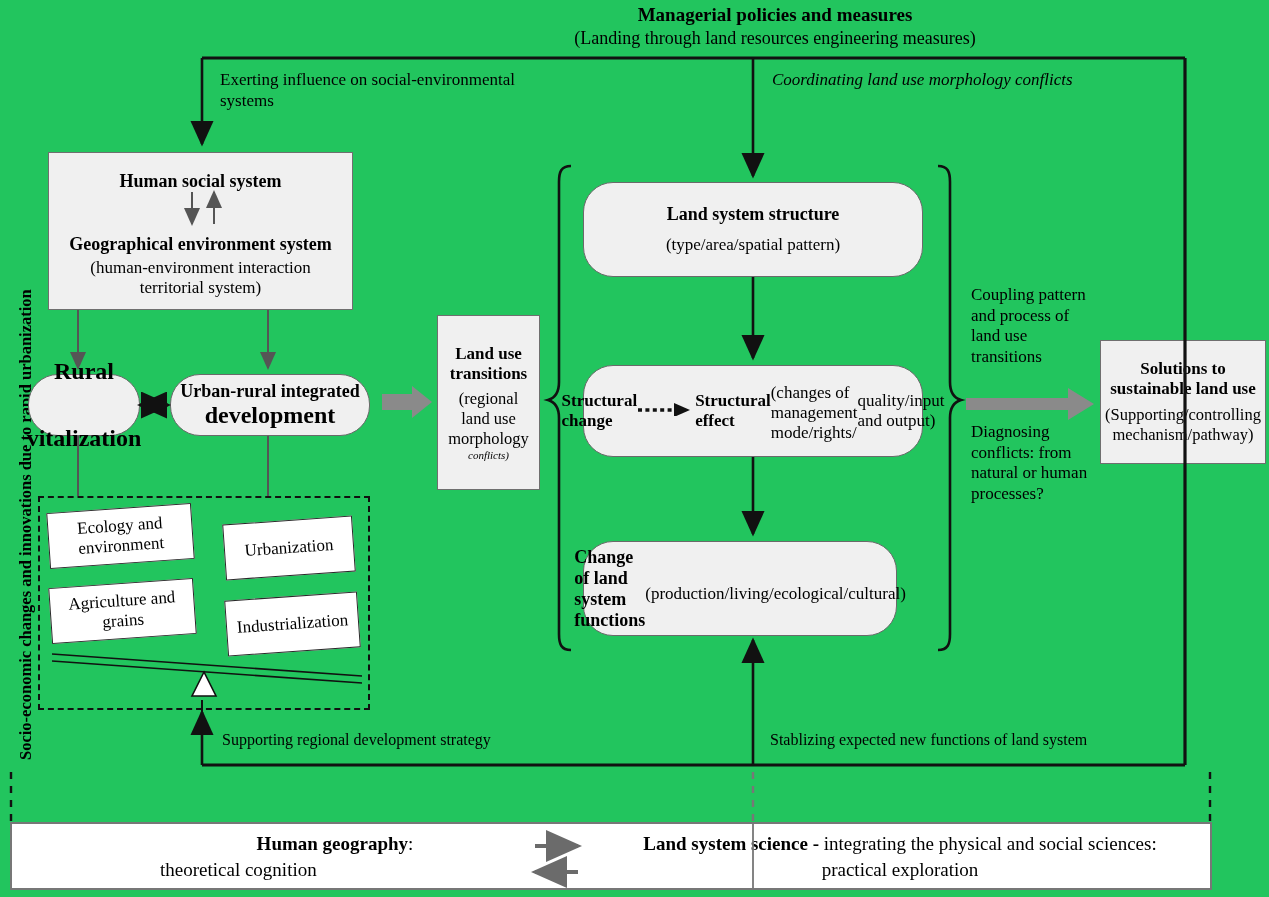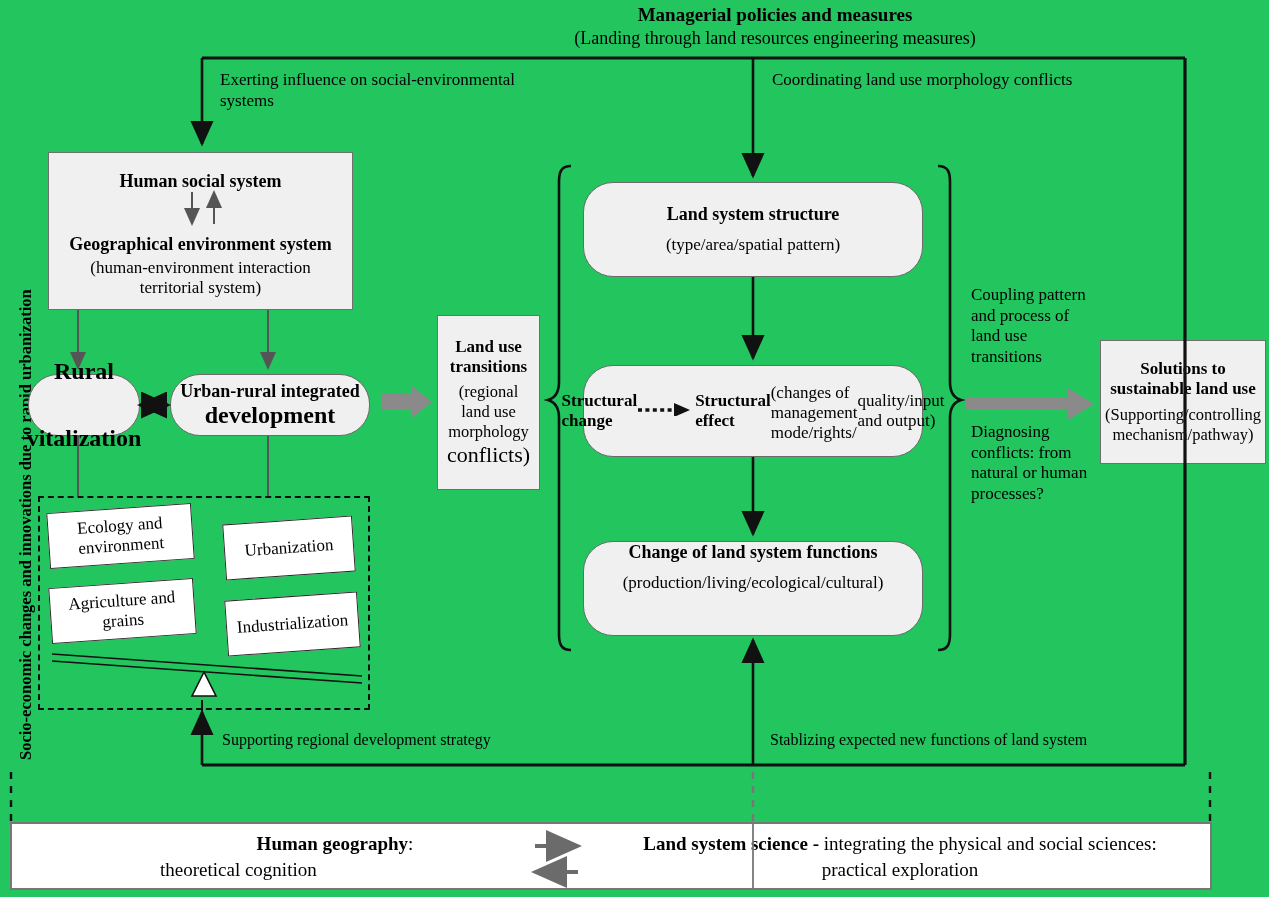--- a/index.html
+++ b/index.html
@@ -27,21 +27,21 @@
 <body>
 
 <div id="stage">
 
   <div class="txt ttl" style="left:395px;top:3px;width:760px;font-size:19px;">Managerial policies and measures</div>
   <div class="txt sub" style="left:395px;top:28px;width:760px;font-size:18px;">(Landing through land resources engineering measures)</div>
 
   <div class="vert lbl" style="left:16px;top:760px;transform:rotate(-90deg);font-size:16.5px;">Socio-economic changes and innovations due to rapid urbanization</div>
 
   <div class="txt" style="left:220px;top:70px;width:330px;font-size:17px;">Exerting influence on social-environmental systems</div>
-  <div class="txt" style="left:772px;top:70px;width:420px;font-size:17px;">Coordinating land use morphology conflicts</div>
+  <div class="txt" style="left:772px;top:70px;width:420px;font-size:17px;font-style:italic;">Coordinating land use morphology conflicts</div>
   <div class="txt" style="left:222px;top:730px;width:360px;font-size:16px;">Supporting regional development strategy</div>
   <div class="txt" style="left:770px;top:730px;width:420px;font-size:16px;">Stablizing expected new functions of land system</div>
 
   <div class="boxGrey" style="left:48px;top:152px;width:305px;height:158px;">
     <div class="bold" style="font-size:18px;margin-top:6px;text-align:center;">Human social system</div>
     <div style="height:42px;"></div>
     <div class="bold" style="font-size:18px;">Geographical environment system</div>
     <div style="font-size:17px;margin-top:3px;">(human-environment interaction</div>
     <div style="font-size:17px;">territorial system)</div>
   </div>
@@ -72,21 +72,21 @@
   <div class="plainbox" style="left:226px;top:596px;width:133px;height:56px;transform:rotate(-4deg);font-size:17px;padding:0 6px;">
     <span>Industrialization</span>
   </div>
 
   <div class="boxGrey" style="left:437px;top:315px;width:103px;height:175px;">
     <div class="bold" style="font-size:17px;">Land use</div>
     <div class="bold" style="font-size:17px;">transitions</div>
     <div style="font-size:16.5px;margin-top:5px;">(regional</div>
     <div style="font-size:16.5px;">land use</div>
     <div style="font-size:16.5px;">morphology</div>
-    <div style="font-size:22px;">conflicts)</div>
+    <div style="font-size:11px;font-style:italic;">conflicts)</div>
   </div>
 
   <div class="rounded" style="position:absolute;left:583px;top:182px;width:340px;height:95px;border-radius:30px;
               display:flex;flex-direction:column;align-items:center;justify-content:center;box-sizing:border-box;">
     <div class="bold" style="font-size:18px;">Land system structure</div>
     <div style="font-size:17px;margin-top:10px;">(type/area/spatial pattern)</div>
   </div>
 
   <div class="rounded" style="position:absolute;left:583px;top:365px;width:340px;height:92px;border-radius:30px;
               display:flex;align-items:center;justify-content:center;box-sizing:border-box;">
@@ -97,22 +97,22 @@
           <line x1="0" y1="8" x2="38" y2="8" stroke="#111" stroke-width="3.4" stroke-dasharray="4,3.4"></line>
           <polygon points="36,1 52,8 36,15" fill="#111"></polygon>
         </svg>
       </span>
       <span class="bold" style="font-size:17px;">Structural effect</span>
     </div>
     <div style="font-size:17px;margin-top:3px;">(changes of management mode/rights/</div>
     <div style="font-size:17px;">quality/input and output)</div>
   </div>
 
-  <div class="rounded" style="position:absolute;left:583px;top:541px;width:340px;height:95px;border-radius:30px;
-              display:flex;flex-direction:column;align-items:center;justify-content:flex-start;box-sizing:border-box;">
+  <div class="rounded" style="position:absolute;left:583px;top:541px;width:314px;height:95px;border-radius:30px;
+              display:flex;flex-direction:row;align-items:center;justify-content:center;box-sizing:border-box;">
     <div class="bold" style="font-size:18px;">Change of land system functions</div>
     <div style="font-size:17px;margin-top:10px;">(production/living/ecological/cultural)</div>
   </div>
 
   <div class="txt" style="left:971px;top:285px;width:122px;font-size:17px;">Coupling pattern and process of land use transitions</div>
   <div class="txt" style="left:971px;top:422px;width:126px;font-size:17px;">Diagnosing conflicts: from natural or human processes?</div>
 
   <div class="boxGrey" style="left:1100px;top:340px;width:166px;height:124px;">
     <div class="bold" style="font-size:17px;">Solutions to</div>
     <div class="bold" style="font-size:17px;">sustainable land use</div>

